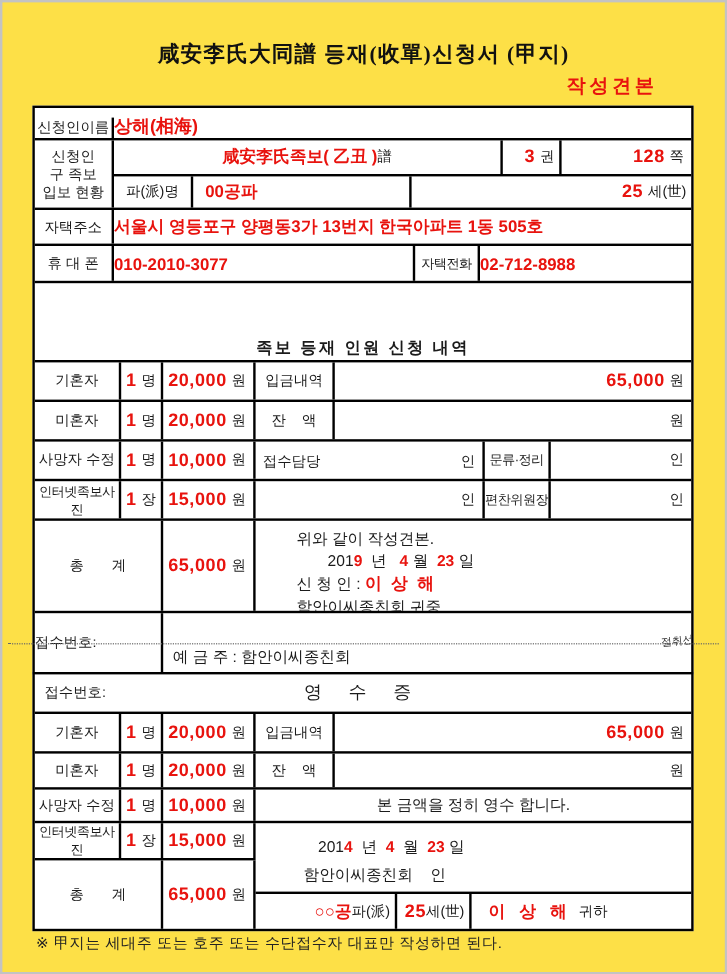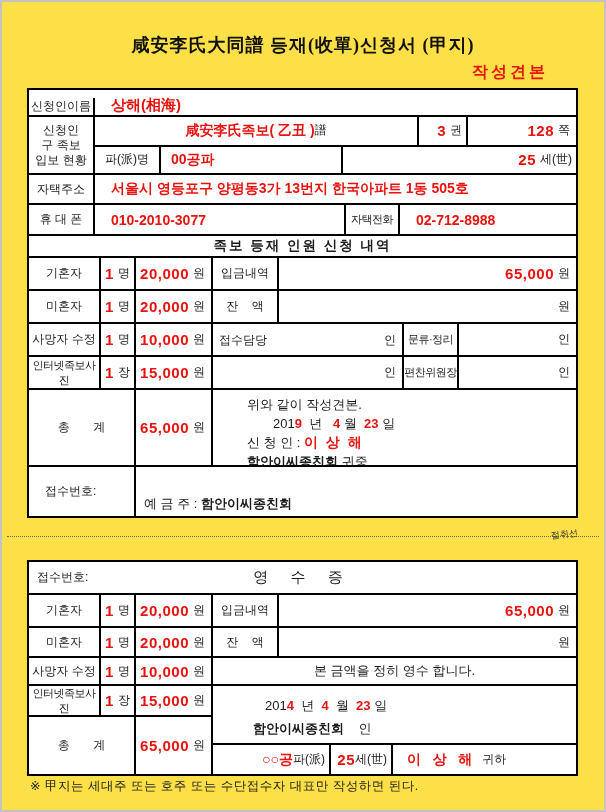--- a/index.html
+++ b/index.html
@@ -30,30 +30,30 @@
   .center { justify-content:center; text-align:center; }
   .right { justify-content:flex-end; }
 
   .lbl { font-size:12px; color:#1b1b1b; }
   .lbl-s { font-size:11px; color:#1b1b1b; letter-spacing:-0.5px; }
   .red { color:#e8130e; font-weight:bold; }
   .hw { font-size:14px; }
   .amt { font-size:15px; letter-spacing:0.5px; }
   .unit { font-size:12px; font-weight:normal; color:#1b1b1b; margin-left:4px; }
   .pre { white-space:pre; }
-  .pad-l8 { padding-left:16px; }
+  .pad-l8 { padding-left:0; }
   .pad-l10 { padding-left:10px; }
   .pad-r4 { padding-right:4px; }
   .pad-r6 { padding-right:6px; }
 
   .section-head { font-size:13.5px; font-weight:bold; letter-spacing:2px; }
 
   .stm-block { display:block; padding:5px 0 0 34px; font-size:13px; line-height:19px; }
   .acct-block { display:block; padding:2px 0 0 8px; font-size:13px; line-height:21px; }
-  .bold { font-weight:bold; }
+  .bold { font-weight:normal; }
 
   .cutline { position:absolute; left:7px; right:7px; top:536px; border-top:1.5px dotted #666; }
   .cutline-label { position:absolute; right:28px; top:528px; font-size:9px; color:#333; transform:rotate(-6deg); }
 
   .rcpt-title { position:absolute; left:0; right:0; text-align:center; font-size:15px; letter-spacing:9px; color:#1b1b1b; }
   .footnote { position:absolute; left:30px; top:778px; font-size:12.5px; letter-spacing:0.5px; color:#222; }
 </style>
 </head>
 <body>
 
@@ -129,21 +129,21 @@
         <span class="red hw">010-2010-3077</span>
       </div>
       <div class="c center" style="width:54px;">
         <span class="lbl-s">자택전화</span>
       </div>
       <div class="c last pad-l8" style="width:176px;">
         <span class="red hw">02-712-8988</span>
       </div>
     </div>
 
-    <div class="row" style="height:22px;">
+    <div class="row" style="height:22px;margin-top:44px;">
       <div class="c last center" style="width:547px;">
         <span class="section-head">족보 등재 인원 신청 내역</span>
       </div>
     </div>
 
     <div class="row" style="height:33px;">
       <div class="c center" style="width:72px;">
           <span class="lbl">기혼자</span>
         </div>
       <div class="c center" style="width:35px;">

